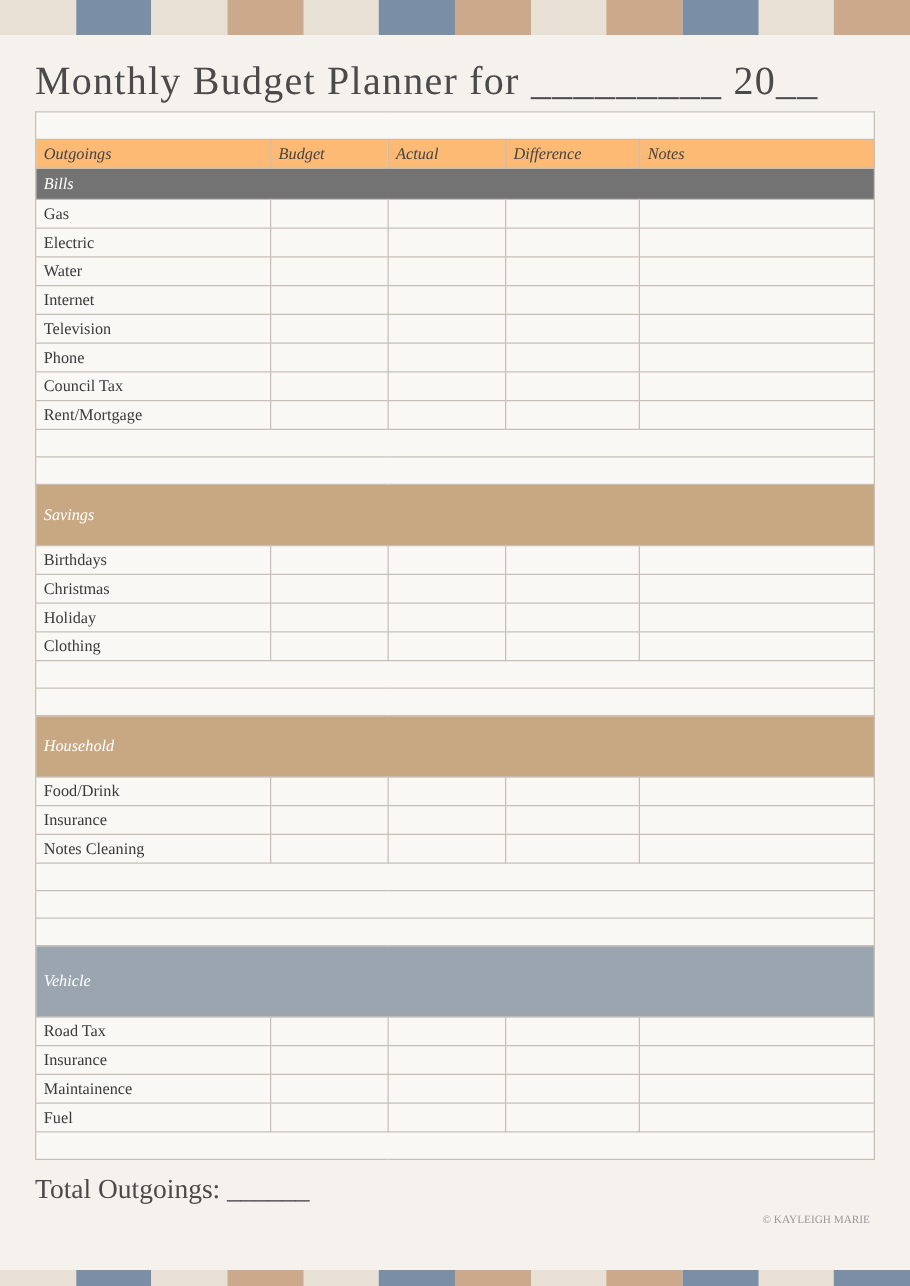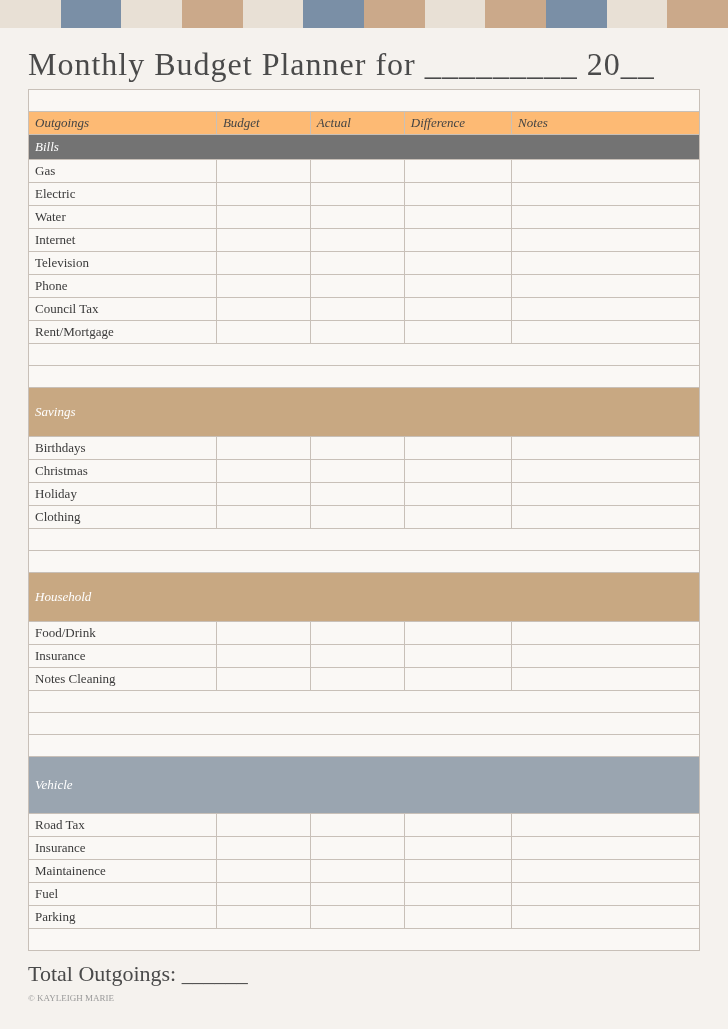--- a/index.html
+++ b/index.html
@@ -130,20 +130,21 @@
       padding: 10px 4px 6px 0;
     }
 
     .total-label {
       font-family: 'Brush Script MT', cursive;
       font-size: 22px;
       color: #4a4a4a;
     }
 
     .copyright {
+      text-align: right;
       font-size: 9px;
       color: #999;
       padding-right: 4px;
       margin-bottom: 18px;
     }
   </style>
 </head>
 <body>
 
 <div class="deco-strip">
@@ -357,27 +358,20 @@
           <td></td>
           <td></td>
     </tr>
     <tr class="row-data">
       <td>Fuel</td>
           <td></td>
           <td></td>
           <td></td>
           <td></td>
     </tr>
-    <tr class="row-data">
-      <td>Parking</td>
-          <td></td>
-          <td></td>
-          <td></td>
-          <td></td>
-    </tr>
 
     <tr class="row-empty">
       <td colspan="5"></td>
     </tr>
 
   </tbody>
     </table>
 
   <div class="footer-line">
     <div class="total-label">Total Outgoings: ______</div>

